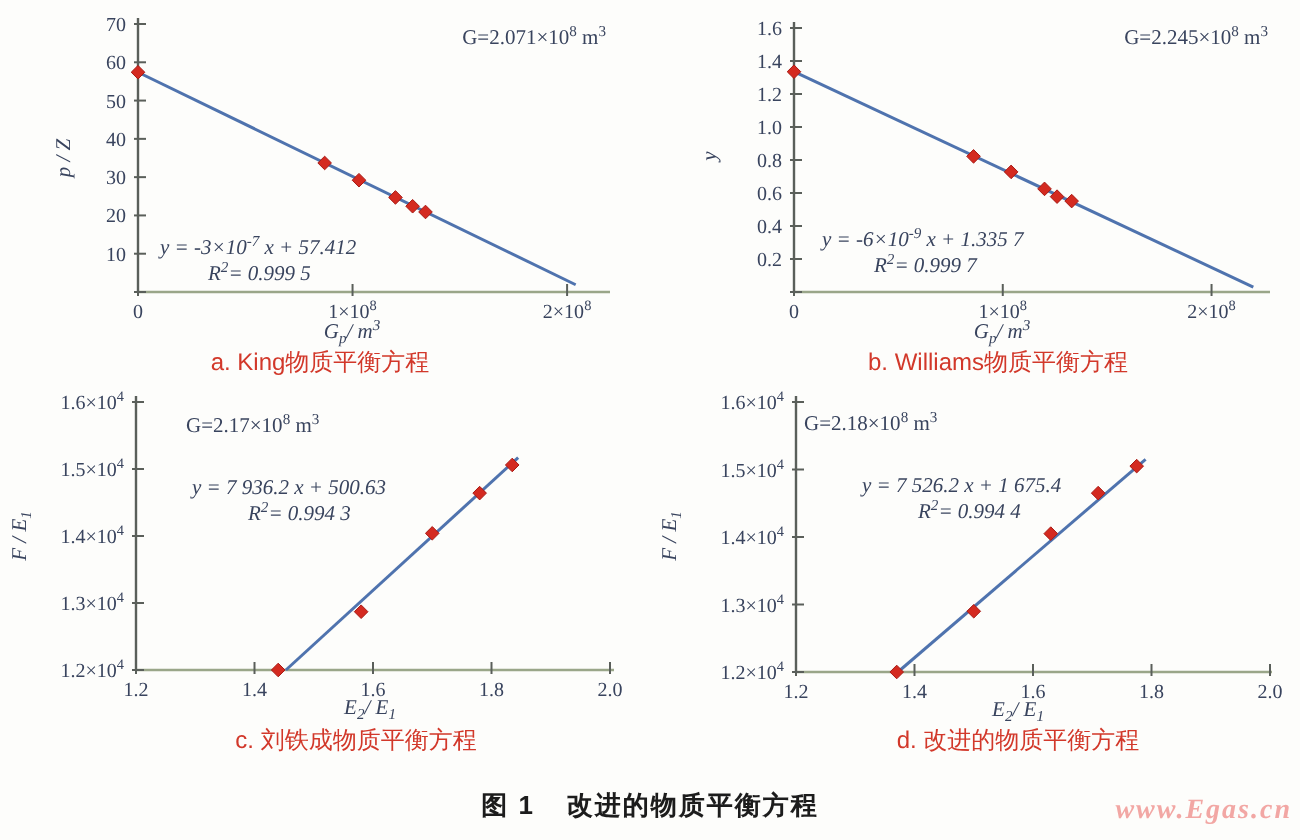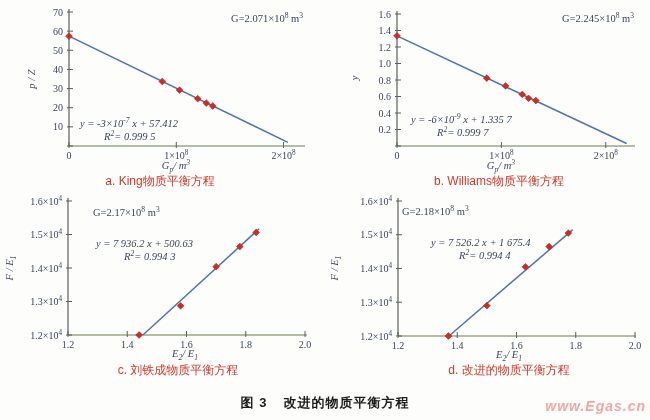--- a/index.html
+++ b/index.html
@@ -18,21 +18,21 @@
     font-family:"Liberation Sans", sans-serif;
     font-weight:bold;
     font-size:13px;
     color:#1c1c1c;
     letter-spacing:1px;
   }
   .caption-row .cap-label{margin-right:16px;}
   .watermark{
     position:absolute;
     right:4px;top:398px;
-    font-family:Liberation Sans, sans-serif;
+    font-family:Liberation Serif, serif;
     font-style:italic;
     font-weight:bold;
     font-size:14px;
     color:#f2a7a4;
     letter-spacing:1px;
   }
 </style>
 </head>
 <body>
 
@@ -182,17 +182,17 @@
         <path d="M 243.34374999999997 39.6625 L 246.74374999999998 43.0625 L 243.34374999999997 46.4625 L 239.94374999999997 43.0625 Z" fill="#d42a20" stroke="#a81a14" stroke-width="0.5"></path>
         <text x="77" y="25" fill="#39445e" font-size="10.5" text-anchor="start"><tspan font-size="10.5">G=2.18×10</tspan><tspan dy="-3.99" font-size="7.56">8</tspan><tspan dy="3.99" font-size="10.5"> m</tspan><tspan dy="-3.99" font-size="7.56">3</tspan></text>
         <text x="106" y="56" fill="#39445e" font-size="10.5" text-anchor="start" font-style="italic"><tspan font-size="10.5">y = 7 526.2 x + 1 675.4</tspan></text>
         <text x="134" y="69" fill="#39445e" font-size="10.5" text-anchor="start" font-style="italic"><tspan font-size="10.5">R</tspan><tspan dy="-3.99" font-size="7.56">2</tspan><tspan dy="3.99" font-size="10.5">= 0.994 4</tspan></text>
         <text x="184" y="168" fill="#39445e" font-size="10.5" text-anchor="middle" font-style="italic"><tspan font-size="10.5">E</tspan><tspan dy="2.52" font-size="7.56">2</tspan><tspan dy="-2.52" font-size="10.5">/ E</tspan><tspan dy="2.52" font-size="7.56">1</tspan></text>
         <text x="13" y="78" fill="#39445e" font-size="10.5" text-anchor="middle" transform="rotate(-90 13 78)" font-style="italic"><tspan font-size="10.5">F / E</tspan><tspan dy="2.52" font-size="7.56">1</tspan></text>
         <text x="184" y="184" fill="#d2382a" font-size="12" text-anchor="middle" font-family="&quot;Liberation Sans&quot;, sans-serif"><tspan font-size="12">d. 改进的物质平衡方程</tspan></text>
       </svg></div>
 
   <div class="caption-row">
-    <span class="cap-label">图 3</span><span>改进的物质平衡方程</span>
+    <span class="cap-label">图 1</span><span>改进的物质平衡方程</span>
   </div>
 
   <div class="watermark">www.Egas.cn</div>
 </div>
 
 </body></html>

